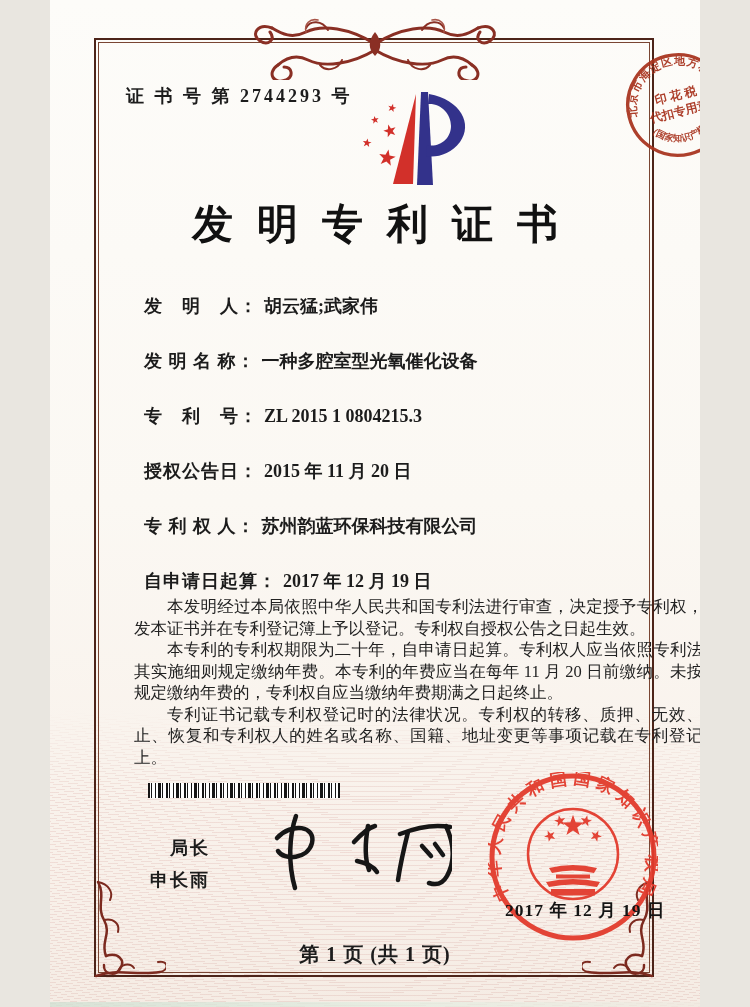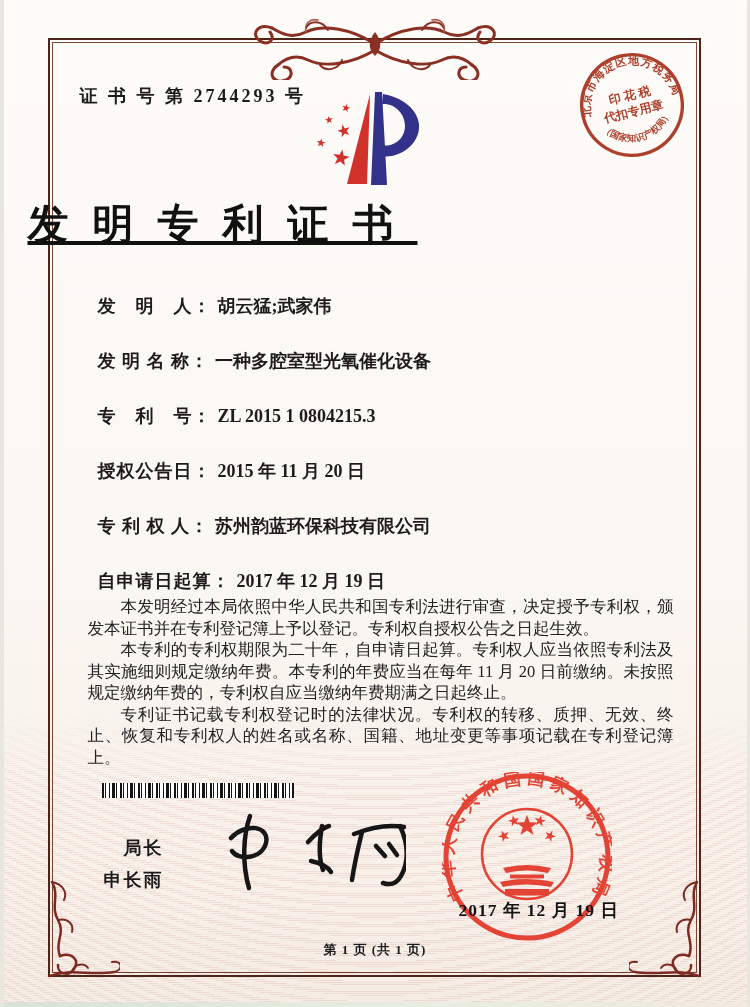--- a/index.html
+++ b/index.html
@@ -1,19 +1,19 @@
 <!DOCTYPE html>
 <html><head>
 <meta charset="utf-8">
 <style>
   * { box-sizing: border-box; margin: 0; padding: 0; }
   html,body { background:#e9e6e0; }
   .page {
     position: relative;
-    width: 743px; height: 1007px;
+    width: 650px; height: 1007px;
     margin: 0 auto;
     background: linear-gradient(180deg, #fdfcf9 0%, #fbf8f3 50%, #f8f0e9 88%, #f5ece4 100%);
     font-family: "Liberation Serif", "DejaVu Serif", serif;
     color: #1c1c1c;
     overflow: hidden;
   }
   .guilloche {
     position: absolute; left: 0; right: 0; top: 710px; bottom: 0;
     background: repeating-radial-gradient(140% 120% at 50% 265%,
       rgba(198,122,118,0.17) 0 1.6px, rgba(0,0,0,0) 1.6px 6.5px);
@@ -34,22 +34,22 @@
 
   .cert-no { position: absolute; left: 76px; top: 84px;
     font-size: 18px; font-weight: bold; letter-spacing: 3px; }
 
   .logo { position: absolute; left: 297px; top: 88px; }
 
   .stamp { position: absolute; left: 570px; top: 47px;
     transform: rotate(-14deg); opacity: .93; }
 
   .title { position: absolute; left: 0; right: 0; top: 197px;
-    font-size: 41px; font-weight: bold;
-    letter-spacing: 24px; text-indent: 24px; color: #111; text-decoration: underline; }
+    text-align: center; font-size: 41px; font-weight: bold;
+    letter-spacing: 24px; text-indent: 24px; color: #111; }
 
   .fields { position: absolute; left: 94px; top: 294px; }
   .field-row { height: 22px; margin-bottom: 33px;
     font-size: 18px; font-weight: bold; white-space: nowrap; }
   .field-label { letter-spacing: 1px; }
   .field-value { margin-left: 6px; }
 
   .body-text { position: absolute; left: 84px; width: 586px; top: 596px;
     font-size: 16.5px; line-height: 21.5px; text-align: justify;
     font-weight: normal; color: #222; }
@@ -65,21 +65,21 @@
     font-size: 18px; font-weight: bold; text-align: right; }
   .director-row { height: 22px; margin-bottom: 10px; letter-spacing: 2px; }
 
   .signature { position: absolute; left: 212px; top: 806px; }
 
   .seal { position: absolute; left: 438px; top: 772px; opacity: .95; }
   .issue-date { position: absolute; left: 455px; top: 898px; z-index: 3;
     font-size: 17.5px; font-weight: bold; letter-spacing: 1px; color: #141414; }
 
   .footer { position: absolute; left: 0; right: 0; top: 941px;
-    text-align: center; font-size: 13px; font-weight: bold; letter-spacing: 1px; }
+    text-align: center; font-size: 20px; font-weight: bold; letter-spacing: 1px; }
 </style>
 </head>
 <body>
 
 <div class="page">
 
   <div class="guilloche"></div>
 
   <div class="frame-outer">
     <div class="frame-inner"></div>

